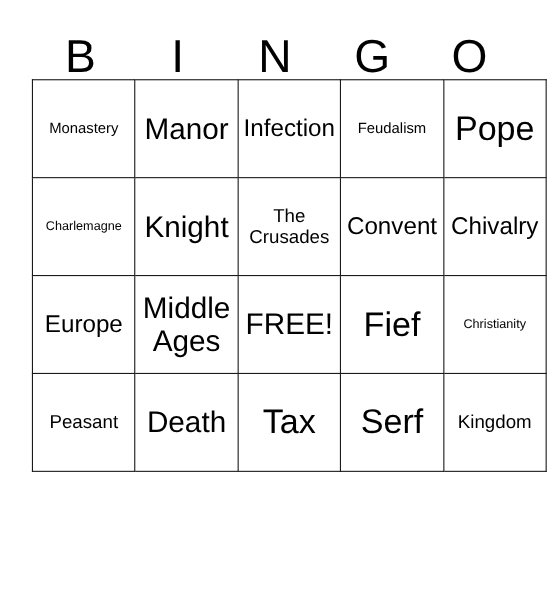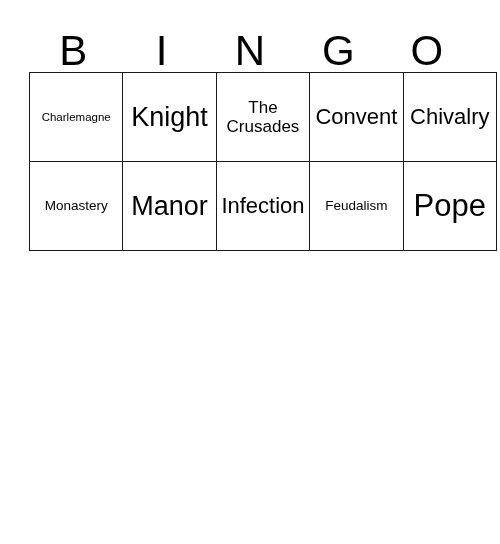--- a/index.html
+++ b/index.html
@@ -82,47 +82,81 @@
     <div class="header-cell">I</div>
     <div class="header-cell">N</div>
     <div class="header-cell">G</div>
     <div class="header-cell">O</div>
   </div>
 
   <table id="grid">
     <tbody>
       <tr>
         <td>
+            <span class="cell-text fs-xs">Monastery</span>
+          </td>
+        <td>
+            <span class="cell-text fs-lg">Manor</span>
+          </td>
+        <td>
+            <span class="cell-text fs-md">Infection</span>
+          </td>
+        <td>
+            <span class="cell-text fs-xs">Feudalism</span>
+          </td>
+        <td>
+            <span class="cell-text fs-xl">Pope</span>
+          </td>
+      </tr>
+      <tr>
+        <td>
             <span class="cell-text fs-xxs">Charlemagne</span>
           </td>
         <td>
             <span class="cell-text fs-lg">Knight</span>
           </td>
         <td>
             <span class="cell-text fs-sm two-line">The Crusades</span>
           </td>
         <td>
             <span class="cell-text fs-md">Convent</span>
           </td>
         <td>
             <span class="cell-text fs-md">Chivalry</span>
           </td>
       </tr>
       <tr>
         <td>
-            <span class="cell-text fs-xs">Monastery</span>
+            <span class="cell-text fs-md">Europe</span>
           </td>
         <td>
-            <span class="cell-text fs-lg">Manor</span>
+            <span class="cell-text fs-lg two-line">Middle Ages</span>
           </td>
         <td>
-            <span class="cell-text fs-md">Infection</span>
+            <span class="cell-text fs-lg">FREE!</span>
           </td>
         <td>
-            <span class="cell-text fs-xs">Feudalism</span>
+            <span class="cell-text fs-xl">Fief</span>
           </td>
         <td>
-            <span class="cell-text fs-xl">Pope</span>
+            <span class="cell-text fs-xxs">Christianity</span>
+          </td>
+      </tr>
+      <tr>
+        <td>
+            <span class="cell-text fs-sm">Peasant</span>
+          </td>
+        <td>
+            <span class="cell-text fs-lg">Death</span>
+          </td>
+        <td>
+            <span class="cell-text fs-xl">Tax</span>
+          </td>
+        <td>
+            <span class="cell-text fs-xl">Serf</span>
+          </td>
+        <td>
+            <span class="cell-text fs-sm">Kingdom</span>
           </td>
       </tr>
     </tbody>
   </table>
 </div>
 
 </body></html>

